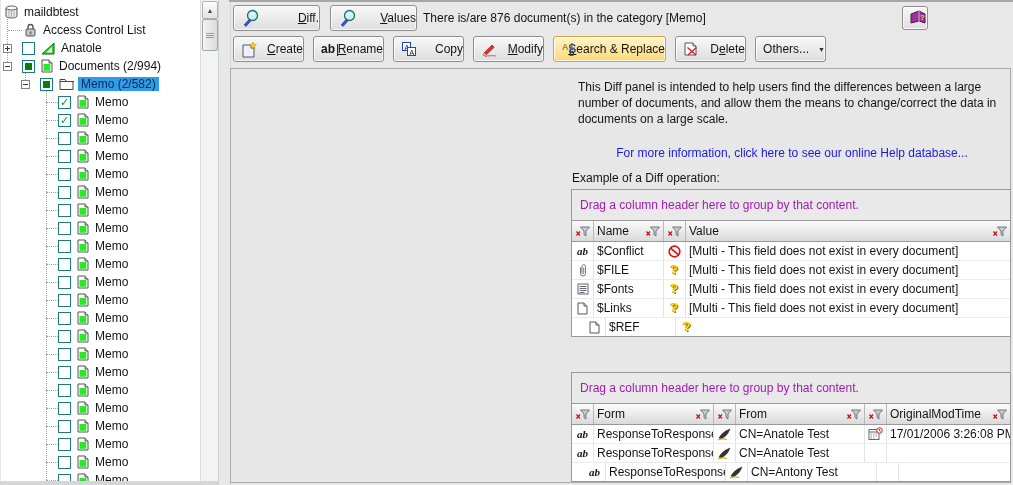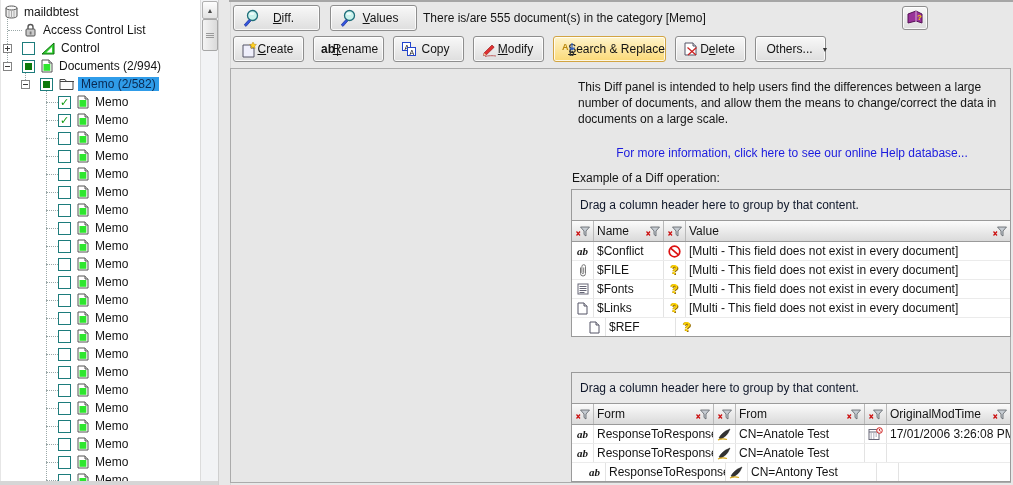--- a/index.html
+++ b/index.html
@@ -25,21 +25,21 @@
   
   #tree-vscroll{position:absolute;left:200px;top:0;width:17px;height:485px;background:#f2f3f5;border-left:1px solid #dcdcdc;}
   .sb-up{position:absolute;top:1px;left:1px;width:14px;height:16px;background:linear-gradient(#fdfdfd,#e2e2e2);border:1px solid #b0b0b0;border-radius:2px;display:flex;align-items:center;justify-content:center;font-size:7px;color:#4a4a4a;}
   .sb-thumb{position:absolute;top:19px;left:1px;width:14px;height:30px;background:linear-gradient(90deg,#f4f4f4,#dadada);border:1px solid #a6a6a6;border-radius:2px;display:flex;align-items:center;justify-content:center;}
   .grip{width:8px;height:5px;background:repeating-linear-gradient(#9a9a9a 0 1px,transparent 1px 2px);}
   #tree-hstrip{position:absolute;left:0;top:481px;width:218px;height:4px;background:#d6d6d6;}
   #splitter{position:absolute;left:218px;top:0;width:11px;height:485px;background:#e8e8e8;border-left:1px solid #cfcfcf;border-right:1px solid #d8d8d8;}
   #topline{position:absolute;left:229px;top:0;width:784px;height:2px;background:#a6a6a6;}
   
   .btn{position:relative;height:26px;border:1px solid #8e8e8e;border-radius:3px;background:linear-gradient(#f8f8f8,#dedede);
-       box-shadow:inset 0 0 0 1px #ffffffcc;display:flex;align-items:center;justify-content:center;box-sizing:border-box;cursor:default;}
+       box-shadow:inset 0 0 0 1px #ffffffcc;display:flex;align-items:center;justify-content:flex-end;box-sizing:border-box;cursor:default;}
   .btn .icn{position:absolute;left:7px;}
   .blbl{margin-left:14px;}
   .btn.active{background:linear-gradient(#fff4cb,#fbd977);border-color:#d2a442;}
   #top-buttons{position:absolute;left:233px;top:5px;display:flex;gap:10px;}
   #top-buttons .btn{width:87px;}
   #status-text{position:absolute;left:423px;top:5px;height:26px;line-height:26px;}
   #help-button{position:absolute;left:902px;top:6px;width:26px;height:24px;}
   #help-button .icn{position:static;}
   #action-toolbar{position:absolute;left:233px;top:36px;display:flex;gap:9px;}
   #action-toolbar .btn{width:71px;}
@@ -52,21 +52,21 @@
   
   #content-panel{position:absolute;left:230px;top:68px;width:779px;height:413px;border:1px solid #ababab;background:#e7e7e7;}
   #intro-text{position:absolute;left:347px;top:10px;width:438px;line-height:16px;}
   #help-link{position:absolute;left:340px;top:77px;width:442px;text-align:center;color:#1b1bde;cursor:pointer;}
   .sect-title{position:absolute;left:341px;}
   #diff-title{top:102px;}
   #values-title{top:287px;}
   .grid{position:absolute;left:340px;width:440px;background:#fff;border:1px solid #9a9a9a;box-sizing:border-box;}
   #diff-grid{top:120px;}
   #values-grid{top:303px;}
-  .gbar{height:30px;border-bottom:1px solid #9a9a9a;background:#e9e9e9;display:flex;align-items:center;padding:0 8px;color:#0f172a;}
+  .gbar{height:30px;border-bottom:1px solid #9a9a9a;background:#e9e9e9;display:flex;align-items:center;padding:0 8px;color:#a21caf;}
   .ghead{display:flex;height:20px;background:linear-gradient(#fbfbfb,#dadada);border-bottom:1px solid #9a9a9a;}
   .hc{display:flex;align-items:center;border-right:1px solid #b9b9b9;padding:0 3px;box-sizing:border-box;}
   .hc:last-child{border-right:none;}
   .htext{flex:1;}
   .row{display:flex;height:18px;border-bottom:1px solid #ebebeb;background:#fff;}
   .row:last-child{border-bottom:none;margin-left:12px;}
   .c{display:flex;align-items:center;border-right:1px solid #e3e3e3;height:100%;padding:0 3px;box-sizing:border-box;overflow:hidden;white-space:nowrap;}
   .c:last-child{border-right:none;}
   .w-ic{width:22px;justify-content:center;padding:0;}
   .w-name{width:70px;}
@@ -106,21 +106,21 @@
     </div>
     <div class="tree-row">
       <span class="xp plus" style="margin-left:2px;"></span>
       <span class="cb" style="margin-left:10px;"></span>
       <span class="icn">
           <svg width="14" height="13" viewBox="0 0 14 13">
             <path d="M1 12L13 12 13 1z" fill="#35d435" stroke="#0b6b0b"></path>
             <path d="M5.5 10.5L11 10.5 11 5z" fill="#fff"></path>
           </svg>
         </span>
-      <span class="tlbl">Control</span>
+      <span class="tlbl">Anatole</span>
     </div>
     <div class="tree-row">
       <span class="xp" style="margin-left:2px;"></span>
       <span class="cb filled" style="margin-left:10px;"></span>
       <span class="icn">
           <svg width="12" height="14" viewBox="0 0 12 14">
             <path d="M1 1h7l3 3v9H1z" fill="#fff" stroke="#555"></path>
             <path d="M8 1v3h3" fill="#ddd" stroke="#555"></path>
             <rect x="2.5" y="5" width="6.8" height="6.8" fill="#2ee62e"></rect>
           </svg>
@@ -433,21 +433,21 @@
       <span class="icn">
         <svg width="19" height="19" viewBox="0 0 19 19">
           <circle cx="11.5" cy="6.5" r="5" fill="#c9f2ec" stroke="#1f6f7a" stroke-width="1.3"></circle>
           <ellipse cx="10.8" cy="4.8" rx="2.6" ry="1.3" fill="#eefcfa"></ellipse>
           <path d="M8 10.5L3.2 15.8l1.8 1.6L9.8 12z" fill="#3355dd" stroke="#1a2f99" stroke-width="0.7"></path>
         </svg>
       </span>
       <span class="blbl"><u>V</u>alues</span>
     </div>
   </div>
-<div id="status-text">There is/are 555 document(s) in the category [Memo]</div>
+<div id="status-text">There is/are 876 document(s) in the category [Memo]</div>
 <div id="help-button" class="btn">
   <span class="icn">
       <svg width="18" height="16" viewBox="0 0 18 16">
         <path d="M2 4l8-3 6 3v9l-6-2-8 2z" fill="#993399" stroke="#551155"></path>
         <path d="M10 1v11" stroke="#d8a8d8"></path>
         <text x="11" y="10" font-size="8" fill="#ffd700" font-weight="bold">?</text>
       </svg>
     </span>
 </div>
 <div id="action-toolbar">

